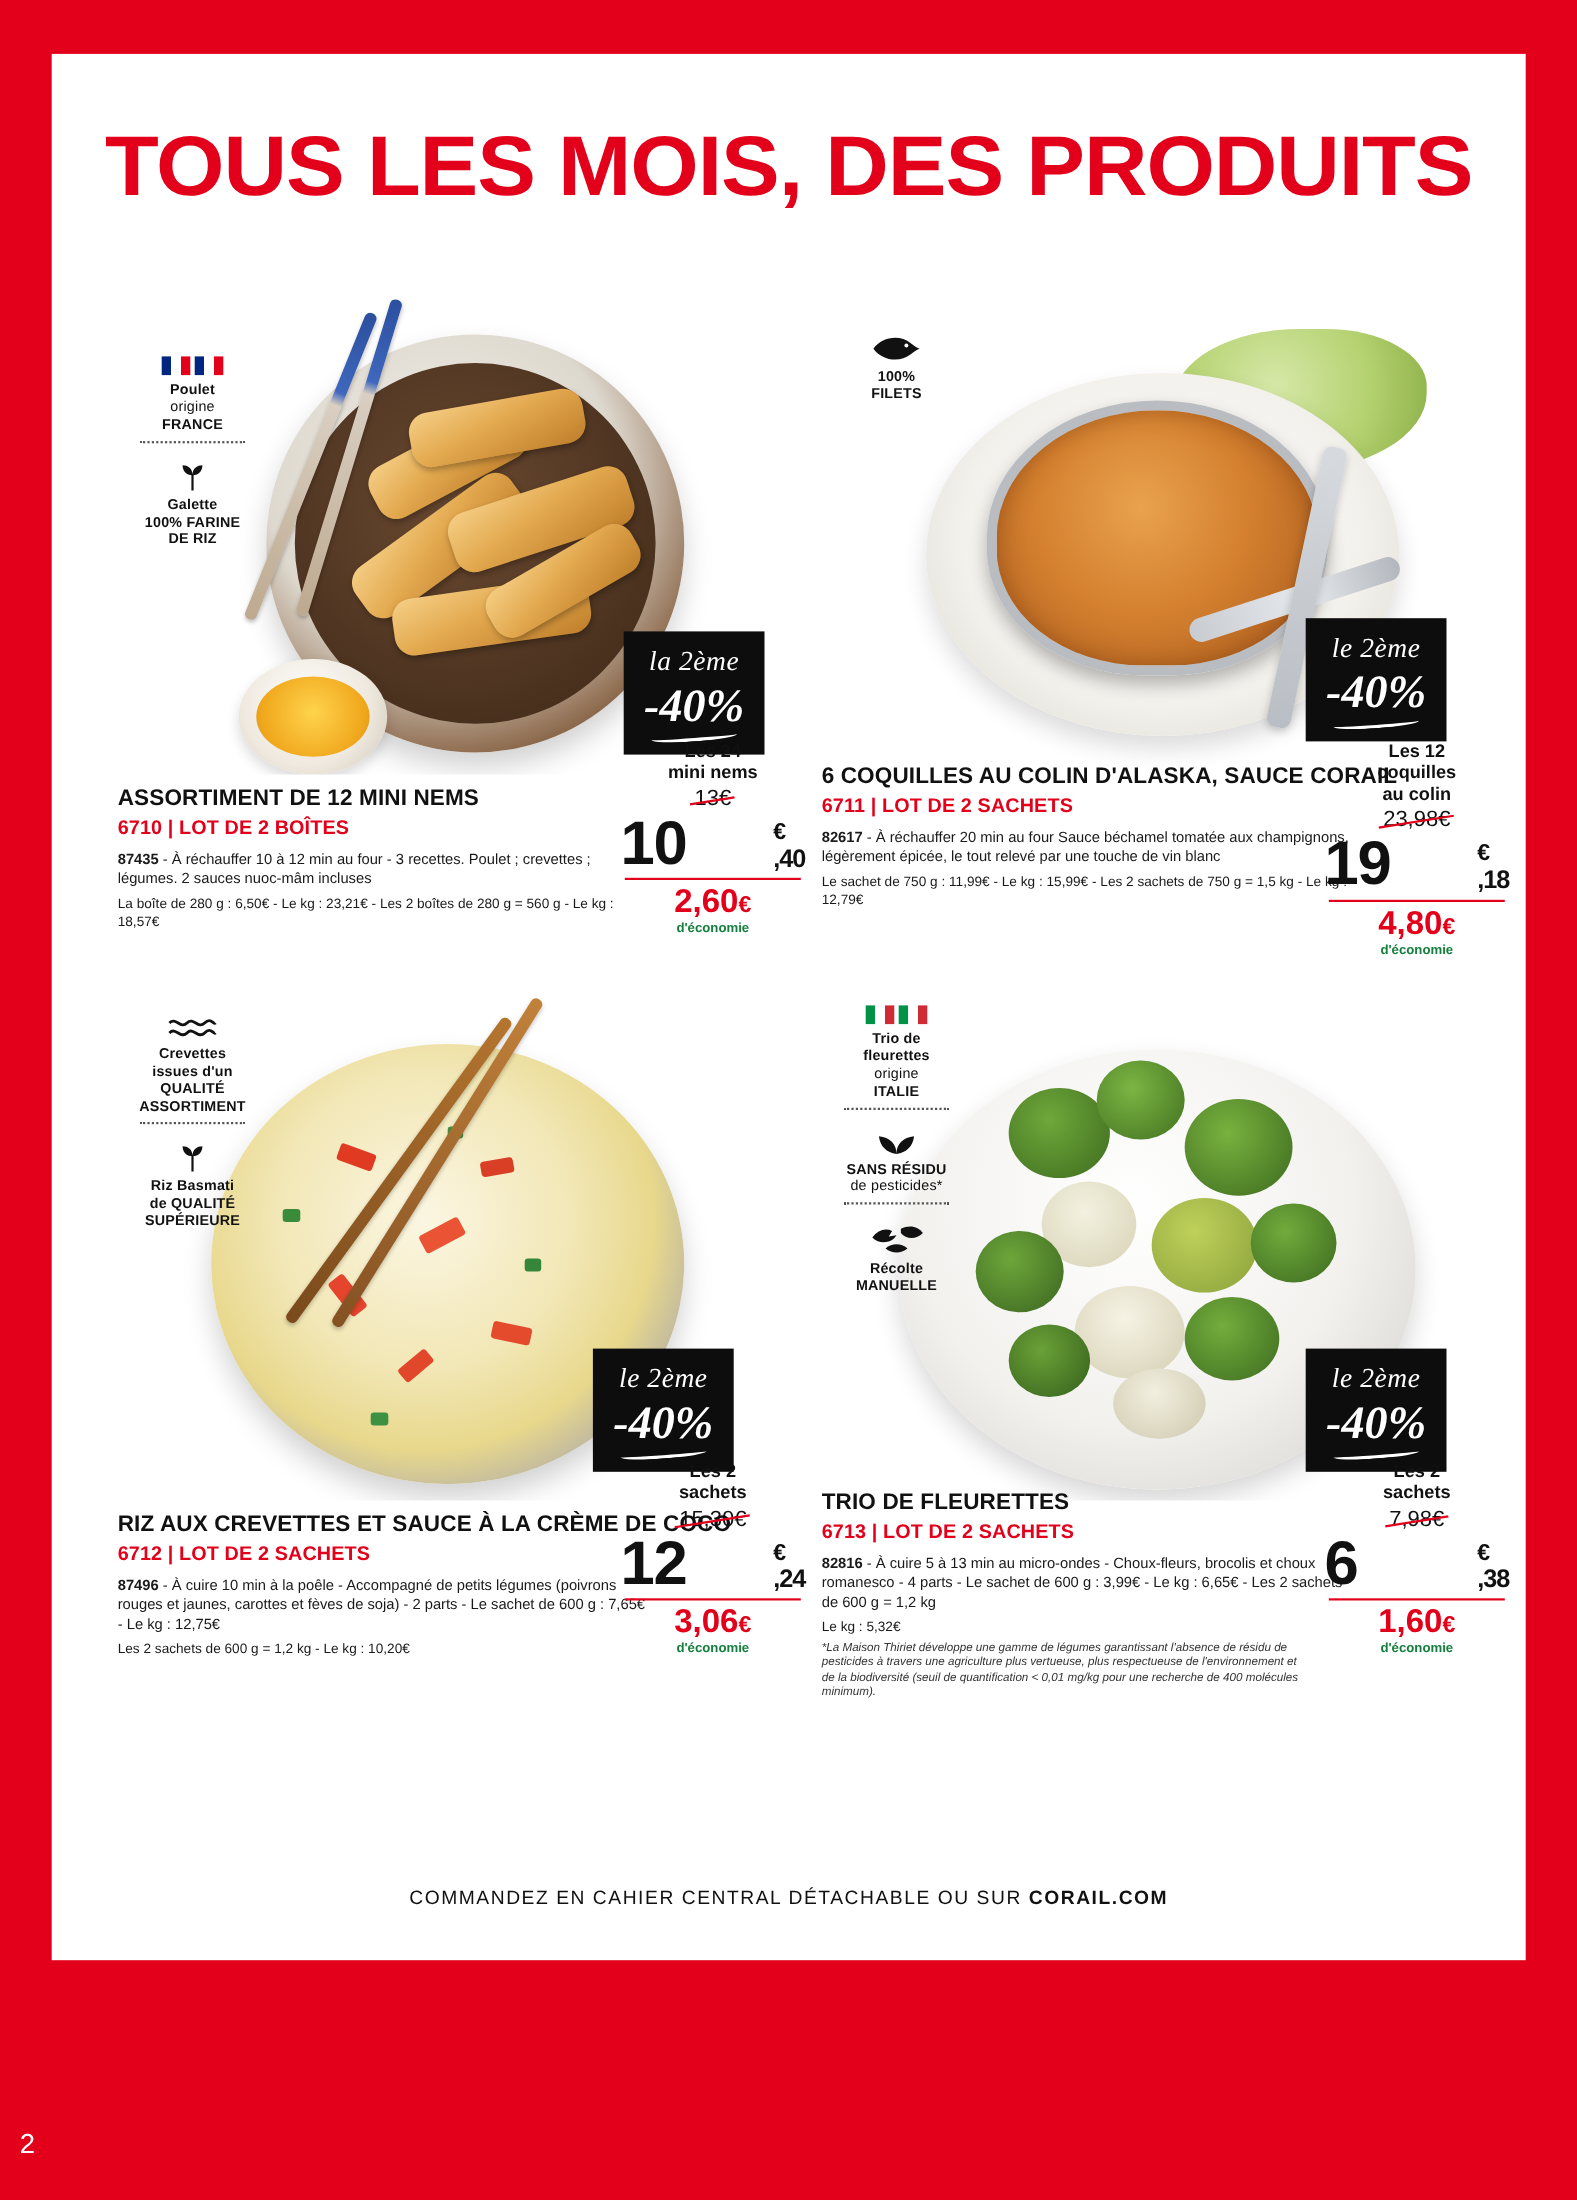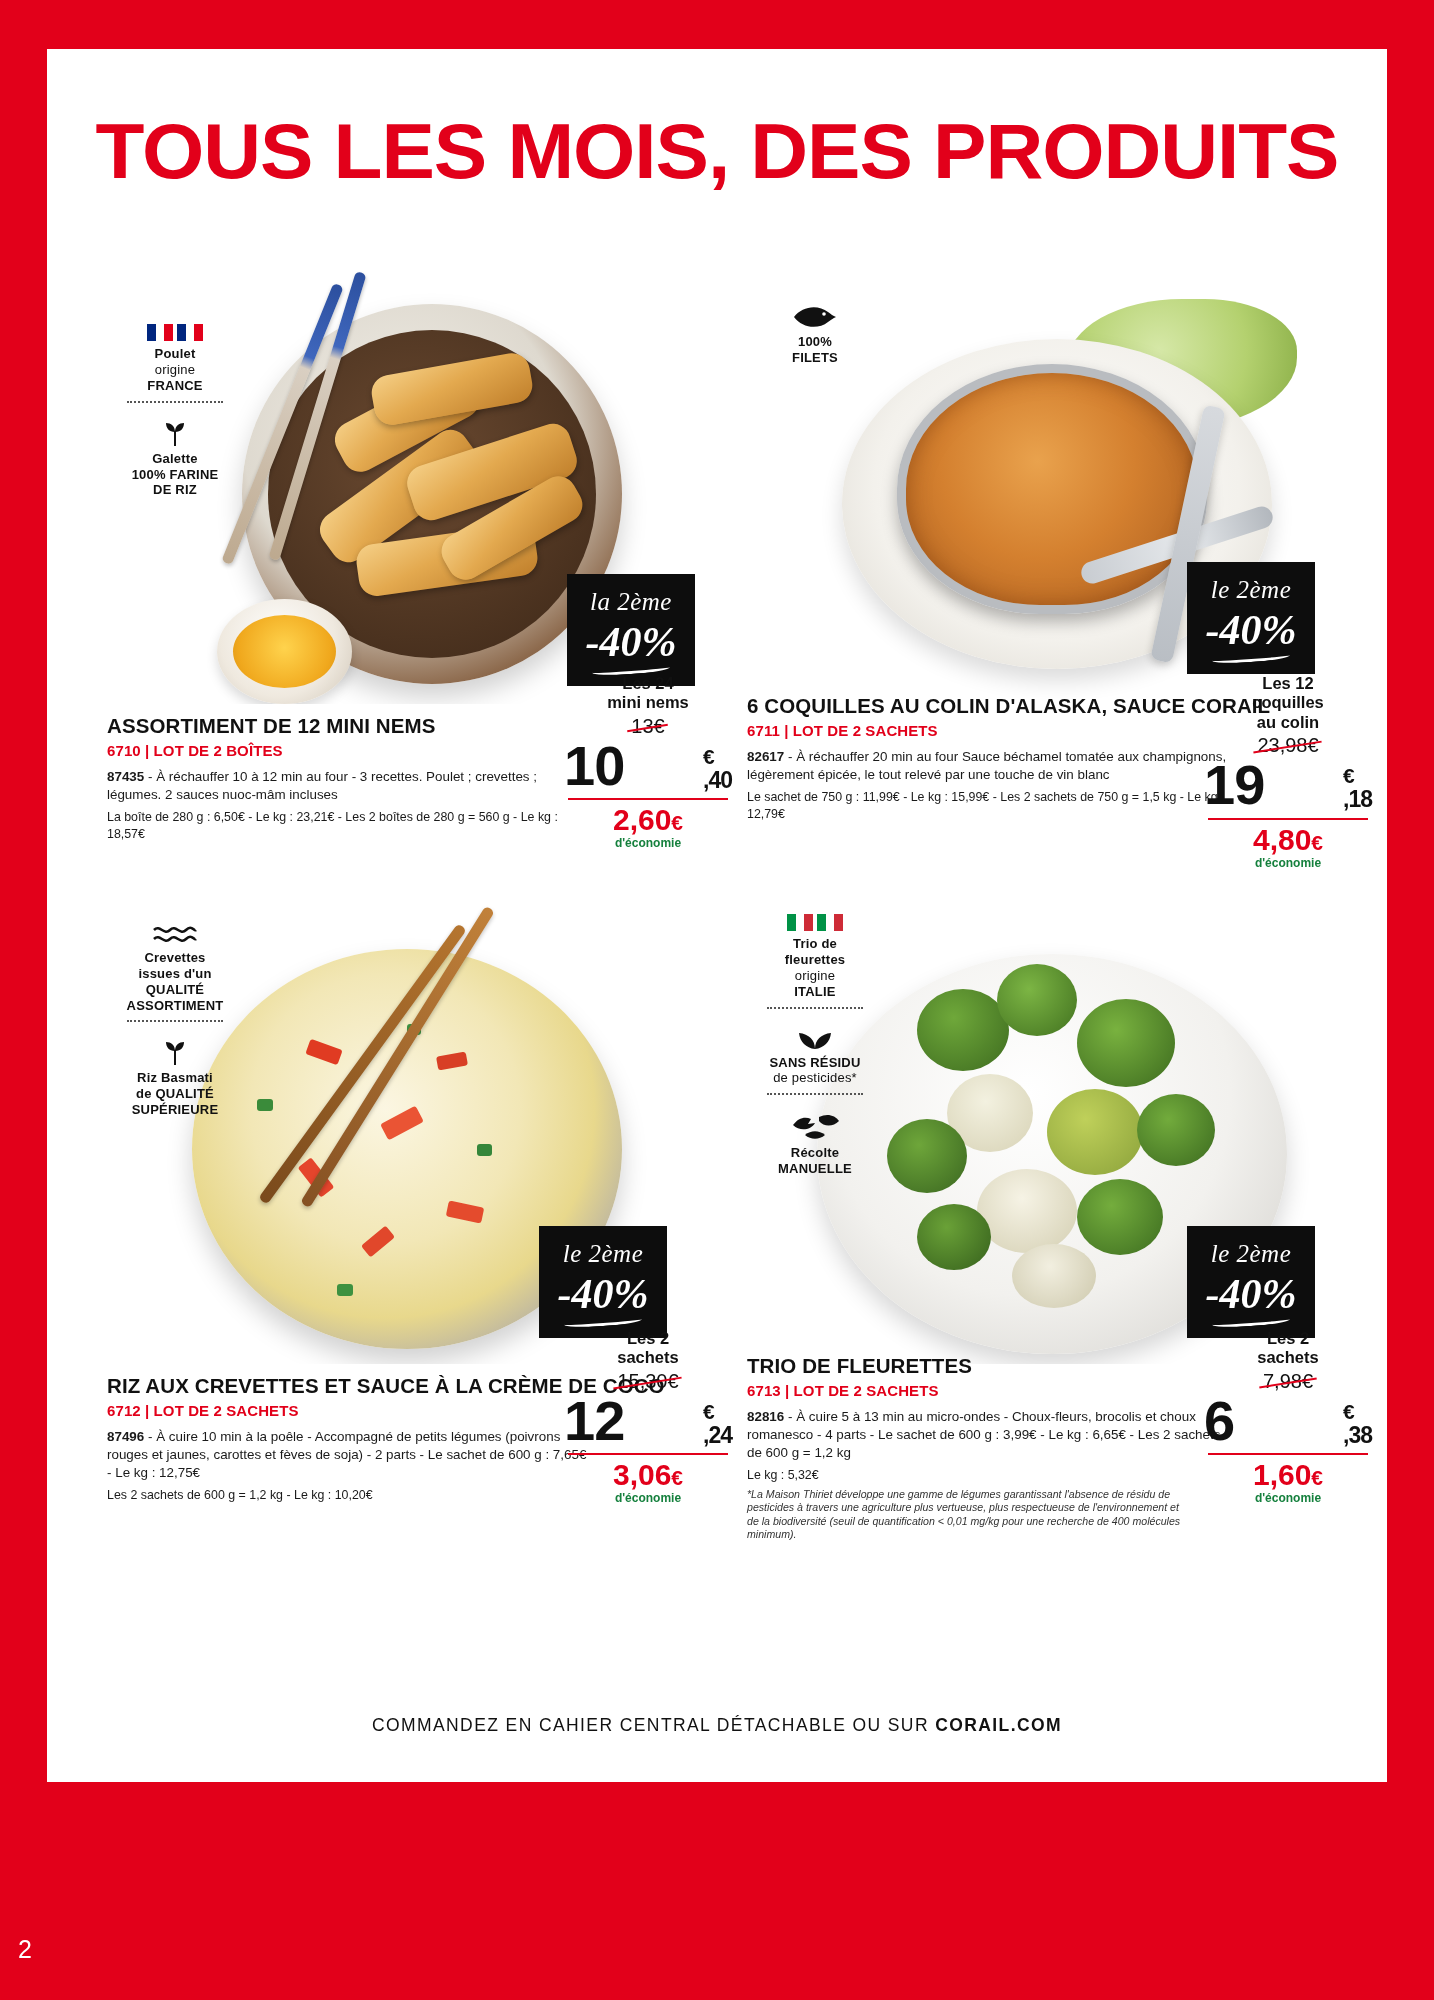--- a/index.html
+++ b/index.html
@@ -186,21 +186,21 @@
     transform: rotate(-4deg);
   }
 
   
   .info { position: absolute; left: 0; top: 470px; width: 625px; }
   .info .title {
     font-size: 20.5px; font-weight: bold; color: #111; line-height: 1.18;
     letter-spacing: .1px;
   }
   .info .ref {
-    margin-top: 4px; font-size: 15px; font-weight: bold; color: #e2001a;
+    margin-top: 4px; font-size: 18px; font-weight: bold; color: #e2001a;
     letter-spacing: .1px;
   }
   .info .desc {
     margin-top: 9px; font-size: 13.4px; color: #1a1a1a; line-height: 1.35;
     width: 480px;
   }
   .info .desc b { font-weight: bold; }
   .info .fine {
     margin-top: 5px; font-size: 12.4px; color: #1a1a1a; line-height: 1.3;
     width: 480px;

